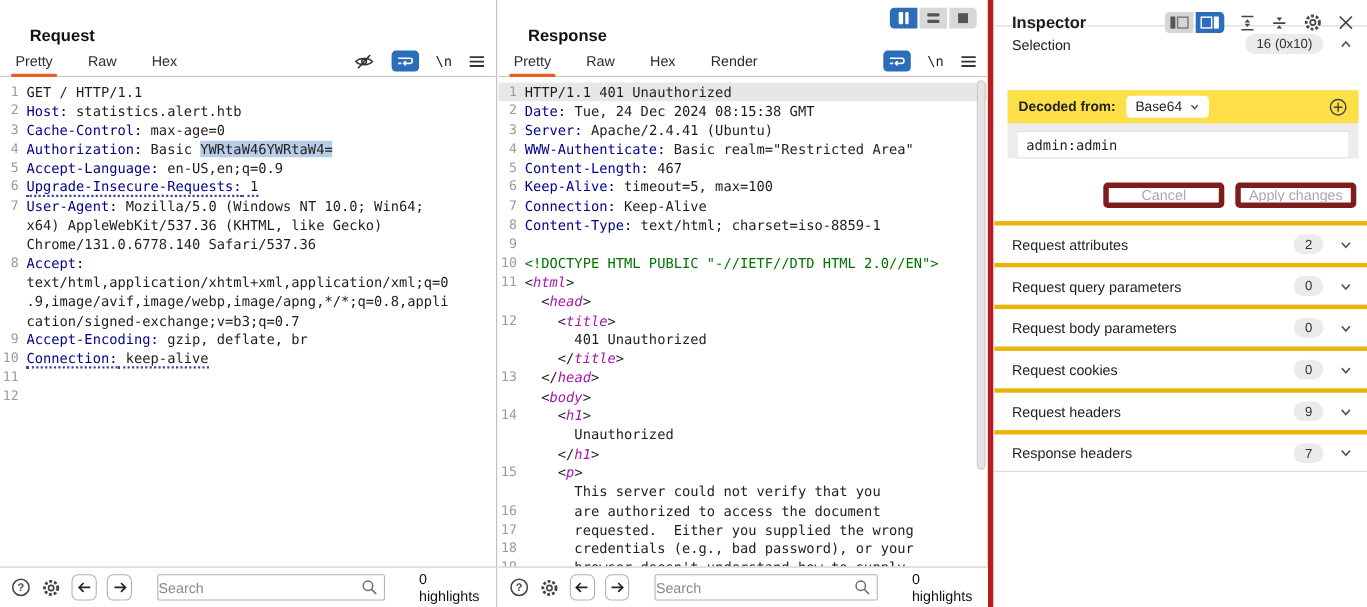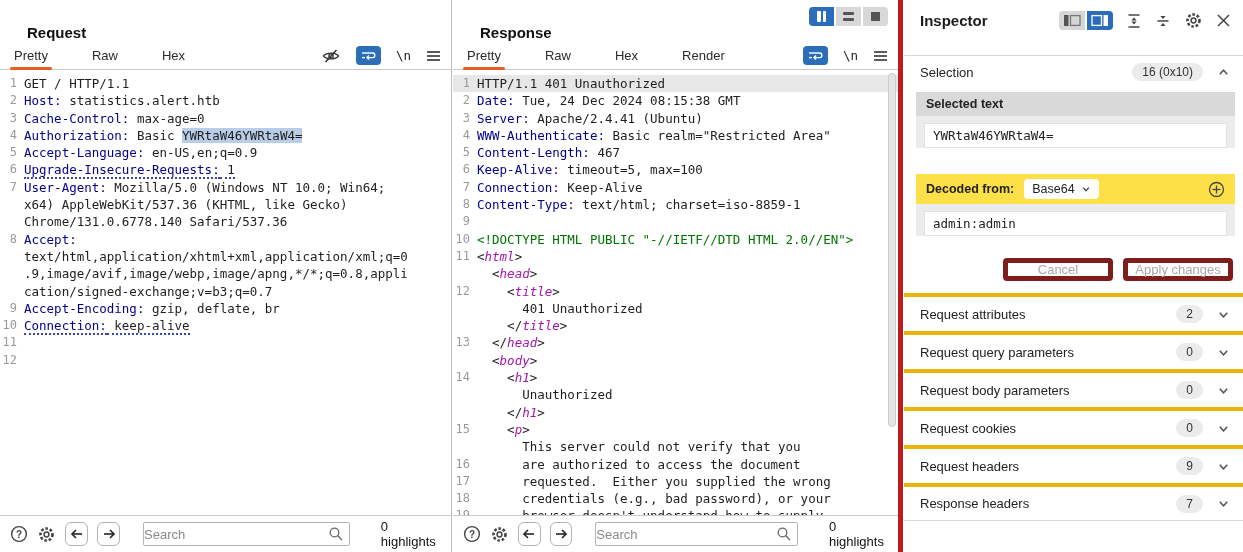--- a/index.html
+++ b/index.html
@@ -8,21 +8,21 @@
 
   .panel { position:absolute; top:0; bottom:0; background:#fff; }
   #request-panel  { left:0;    width:452px; border-right:1px solid #bdbdbd; }
   #response-panel { left:453px; width:450px; border-right:5px solid #b91c1c; }
   #inspector-panel{ left:904px; width:339px; }
 
   .panel-title { position:absolute; top:24px; left:27px; font-size:15px; font-weight:bold; color:#101010; }
 
   
   .tabbar { position:absolute; top:46px; left:0; right:0; height:24px; border-bottom:1px solid #c9c9c9; }
-  .tabs { position:absolute; left:10px; bottom:0; display:flex; gap:36px; }
+  .tabs { position:absolute; left:10px; bottom:0; display:flex; gap:24px; }
   .tab { position:relative; font-size:13px; color:#2b2b2b; padding:3px 4px 6px; cursor:default; }
   .tab.active::after { content:''; position:absolute; left:0; right:0; bottom:-1px; height:3px;
                        background:#e85e22; border-radius:2px; }
   .tabbar-icons { position:absolute; right:10px; bottom:4px; display:flex; gap:15px; align-items:center; }
   .nl-glyph { font-family:"DejaVu Sans Mono", monospace; font-size:12.5px; color:#222; }
   .wrap-btn { width:25px; height:19px; border-radius:4px; background:#2b6db8; display:flex;
               align-items:center; justify-content:center; }
 
   
   .code { position:absolute; top:71px; left:0; right:0; bottom:37px; overflow:hidden;
@@ -62,21 +62,21 @@
                      justify-content:center; gap:2px; }
   .layout-ctl .seg:first-child { border-radius:4px 0 0 4px; }
   .layout-ctl .seg:last-child  { border-radius:0 4px 4px 0; }
   .layout-ctl .seg.sel { background:#2b6db8; }
   .vbar { width:3.5px; height:11px; background:#fff; border-radius:1px; }
   .hbar { width:11px; height:3px; background:#555; border-radius:1px; }
   .hbars { display:flex; flex-direction:column; gap:3px; }
   .sq { width:9px; height:9px; background:#555; }
 
   
-  .insp-header { position:relative; height:56px; border-bottom:1px solid #d6d6d6; }
+  .insp-header { position:relative; height:24px; border-bottom:1px solid #d6d6d6; }
   .insp-title { position:absolute; left:16px; top:12px; font-size:15px; font-weight:bold; }
   .insp-icons { position:absolute; right:12px; top:11px; display:flex; gap:13px; align-items:center; }
   .dockgrp { display:flex; gap:2px; }
   .dockbtn { width:26px; height:19px; background:#d6d6d6; display:flex; align-items:center; justify-content:center; }
   .dockbtn:first-child { border-radius:4px 0 0 4px; }
   .dockbtn:last-child { border-radius:0 4px 4px 0; }
   .dockbtn.sel { background:#2b6db8; }
 
   .sel-row { display:flex; align-items:center; padding:0 13px 0 16px; height:32px; }
   .sel-row .lbl { font-size:13px; color:#222; flex:1; }
@@ -507,24 +507,20 @@
   <div class="sel-row">
     <span class="lbl">Selection</span>
     <span class="badge">16 (0x10)</span>
     <span class="chev">
       <svg width="13" height="13" viewBox="0 0 14 14">
           <polyline points="3,9 7,4.5 11,9" fill="none" stroke="#555" stroke-width="1.6"></polyline>
         </svg>
     </span>
   </div>
 
-  <div class="card">
-    <div class="card-head">Selected text</div>
-    <div class="field">YWRtaW46YWRtaW4=</div>
-  </div>
 
   <div class="card" style="margin-top:26px;">
     <div class="card-head-row">
       <span class="dflabel">Decoded from:</span>
       <span class="dropdown">
         <span>Base64</span>
         <svg width="10" height="10" viewBox="0 0 14 14">
             <polyline points="3,5 7,9.5 11,5" fill="none" stroke="#444" stroke-width="1.8"></polyline>
           </svg>
       </span>

